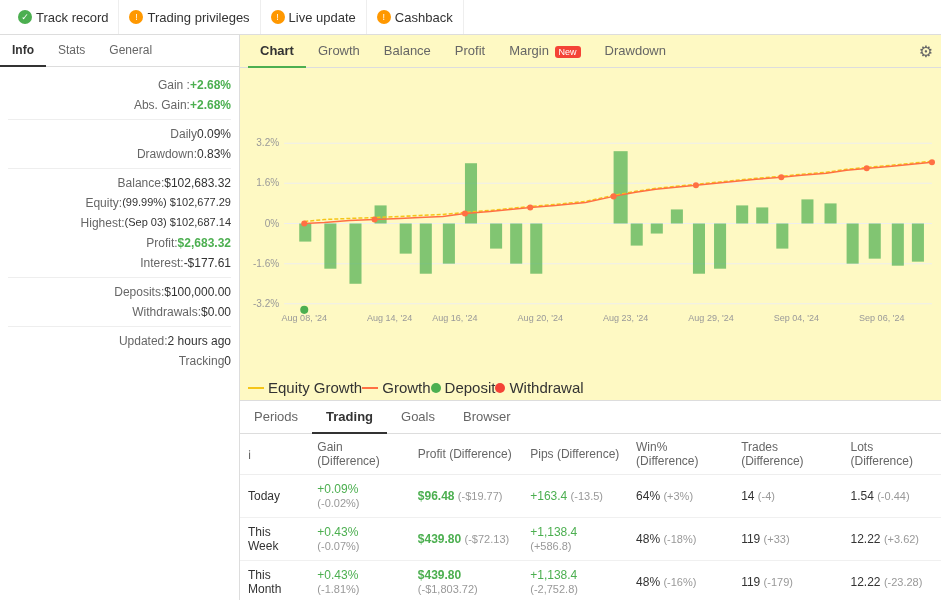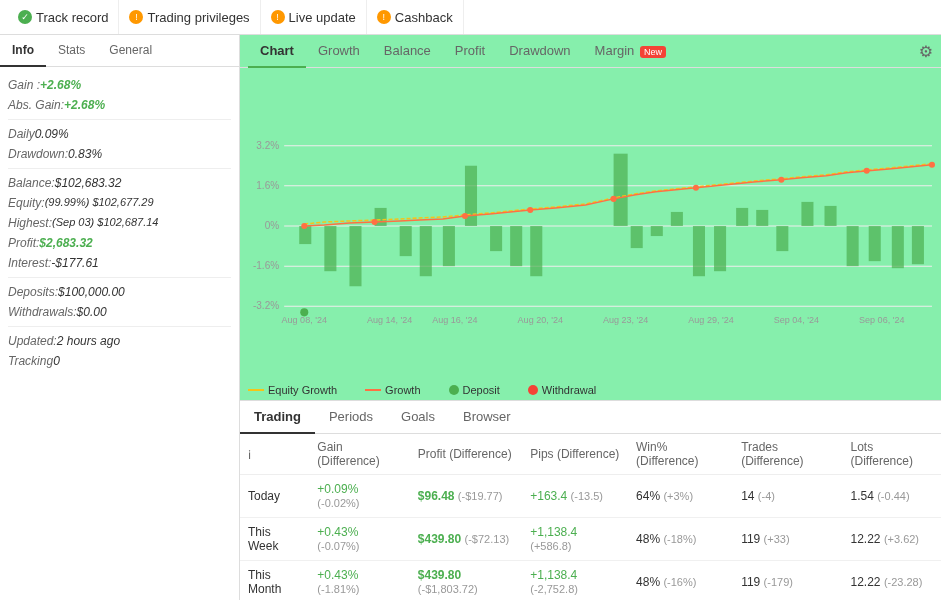--- a/index.html
+++ b/index.html
@@ -31,42 +31,42 @@
     
     .tab-row { display: flex; border-bottom: 1px solid #ddd; }
     .tab-btn {
       padding: 8px 12px; font-size: 12px; cursor: pointer; border: none; background: none;
       color: #666; border-bottom: 2px solid transparent; margin-bottom: -1px;
     }
     .tab-btn.active { color: #333; border-bottom: 2px solid #333; font-weight: bold; }
 
     
     .info-panel { padding: 8px; flex: 1; overflow-y: auto; }
-    .info-row { display: flex; justify-content: flex-start; padding: 3px 0; font-size: 12px; font-style: italic; }
+    .info-row { display: flex; justify-content: flex-end; padding: 3px 0; font-size: 12px; }
     .info-label { color: #666; }
     .info-value { color: #333; text-align: right; }
     .value-green { color: #4caf50; font-weight: bold; }
     .info-divider { border: none; border-top: 1px solid #eee; margin: 4px 0; }
 
     
-    .right-panel { flex: 1; background: #86efac; display: flex; flex-direction: column; }
+    .right-panel { flex: 1; background: #fef9c3; display: flex; flex-direction: column; }
 
     
     .chart-tabs { display: flex; align-items: center; border-bottom: 1px solid #ddd; padding: 0 8px; }
     .chart-tab {
       padding: 8px 12px; font-size: 13px; cursor: pointer; border: none; background: none;
       color: #666; border-bottom: 2px solid transparent; margin-bottom: -1px;
     }
     .chart-tab.active { color: #333; border-bottom: 2px solid #4caf50; font-weight: bold; }
     .new-badge { background: #f44336; color: white; font-size: 9px; padding: 1px 4px; border-radius: 3px; margin-left: 2px; }
     .filter-icon { margin-left: auto; color: #666; font-size: 16px; cursor: pointer; }
 
     
     .chart-area { flex: 1; padding: 8px 4px 4px 4px; position: relative; }
-    .chart-legend { display: flex; gap: 28px; padding: 4px 8px; font-size: 11px; }
+    .chart-legend { display: flex; gap: 0; padding: 4px 8px; font-size: 15px; }
     .legend-item { display: flex; align-items: center; gap: 4px; }
     .legend-dot { width: 10px; height: 10px; border-radius: 50%; }
     .legend-line-yellow { width: 16px; height: 2px; background: #f5c518; }
     .legend-line-orange { width: 16px; height: 2px; background: #ff7043; }
 
     
     .bottom-section { height: 200px; border-top: 1px solid #ddd; background: #fff; display: flex; flex-direction: column; }
     .bottom-tabs { display: flex; border-bottom: 1px solid #ddd; }
     .bottom-tab {
       padding: 8px 14px; font-size: 13px; cursor: pointer; border: none; background: none;
@@ -175,22 +175,22 @@
     </div>
   </div>
 
   <div class="right-panel">
 
     <div class="chart-tabs">
       <button class="chart-tab active">Chart</button>
       <button class="chart-tab">Growth</button>
       <button class="chart-tab">Balance</button>
       <button class="chart-tab">Profit</button>
+      <button class="chart-tab">Margin <span class="new-badge">New</span></button>
       <button class="chart-tab">Drawdown</button>
-      <button class="chart-tab">Margin <span class="new-badge">New</span></button>
       <span class="filter-icon">⚙</span>
     </div>
 
     <div class="chart-area" style="height: 230px;">
       <svg viewBox="0 0 690 200" class="chart-svg">
 
         <line x1="40" y1="20" x2="685" y2="20" stroke="#eee" stroke-width="1"></line>
         <line x1="40" y1="60" x2="685" y2="60" stroke="#eee" stroke-width="1"></line>
         <line x1="40" y1="100" x2="685" y2="100" stroke="#eee" stroke-width="1"></line>
         <line x1="40" y1="140" x2="685" y2="140" stroke="#eee" stroke-width="1"></line>
@@ -285,22 +285,22 @@
         <span>Deposit</span>
       </div>
       <div class="legend-item">
         <div class="legend-dot" style="background:#f44336;"></div>
         <span>Withdrawal</span>
       </div>
     </div>
 
     <div class="bottom-section">
       <div class="bottom-tabs">
+        <button class="bottom-tab">Periods</button>
         <button class="bottom-tab active">Trading</button>
-        <button class="bottom-tab">Periods</button>
         <button class="bottom-tab">Goals</button>
         <button class="bottom-tab">Browser</button>
       </div>
       <div style="overflow-x: auto; flex:1;">
         <table class="data-table">
           <thead>
             <tr>
               <th><span style="color:#666;">ℹ</span></th>
               <th>Gain (Difference)</th>
               <th>Profit (Difference)</th>

